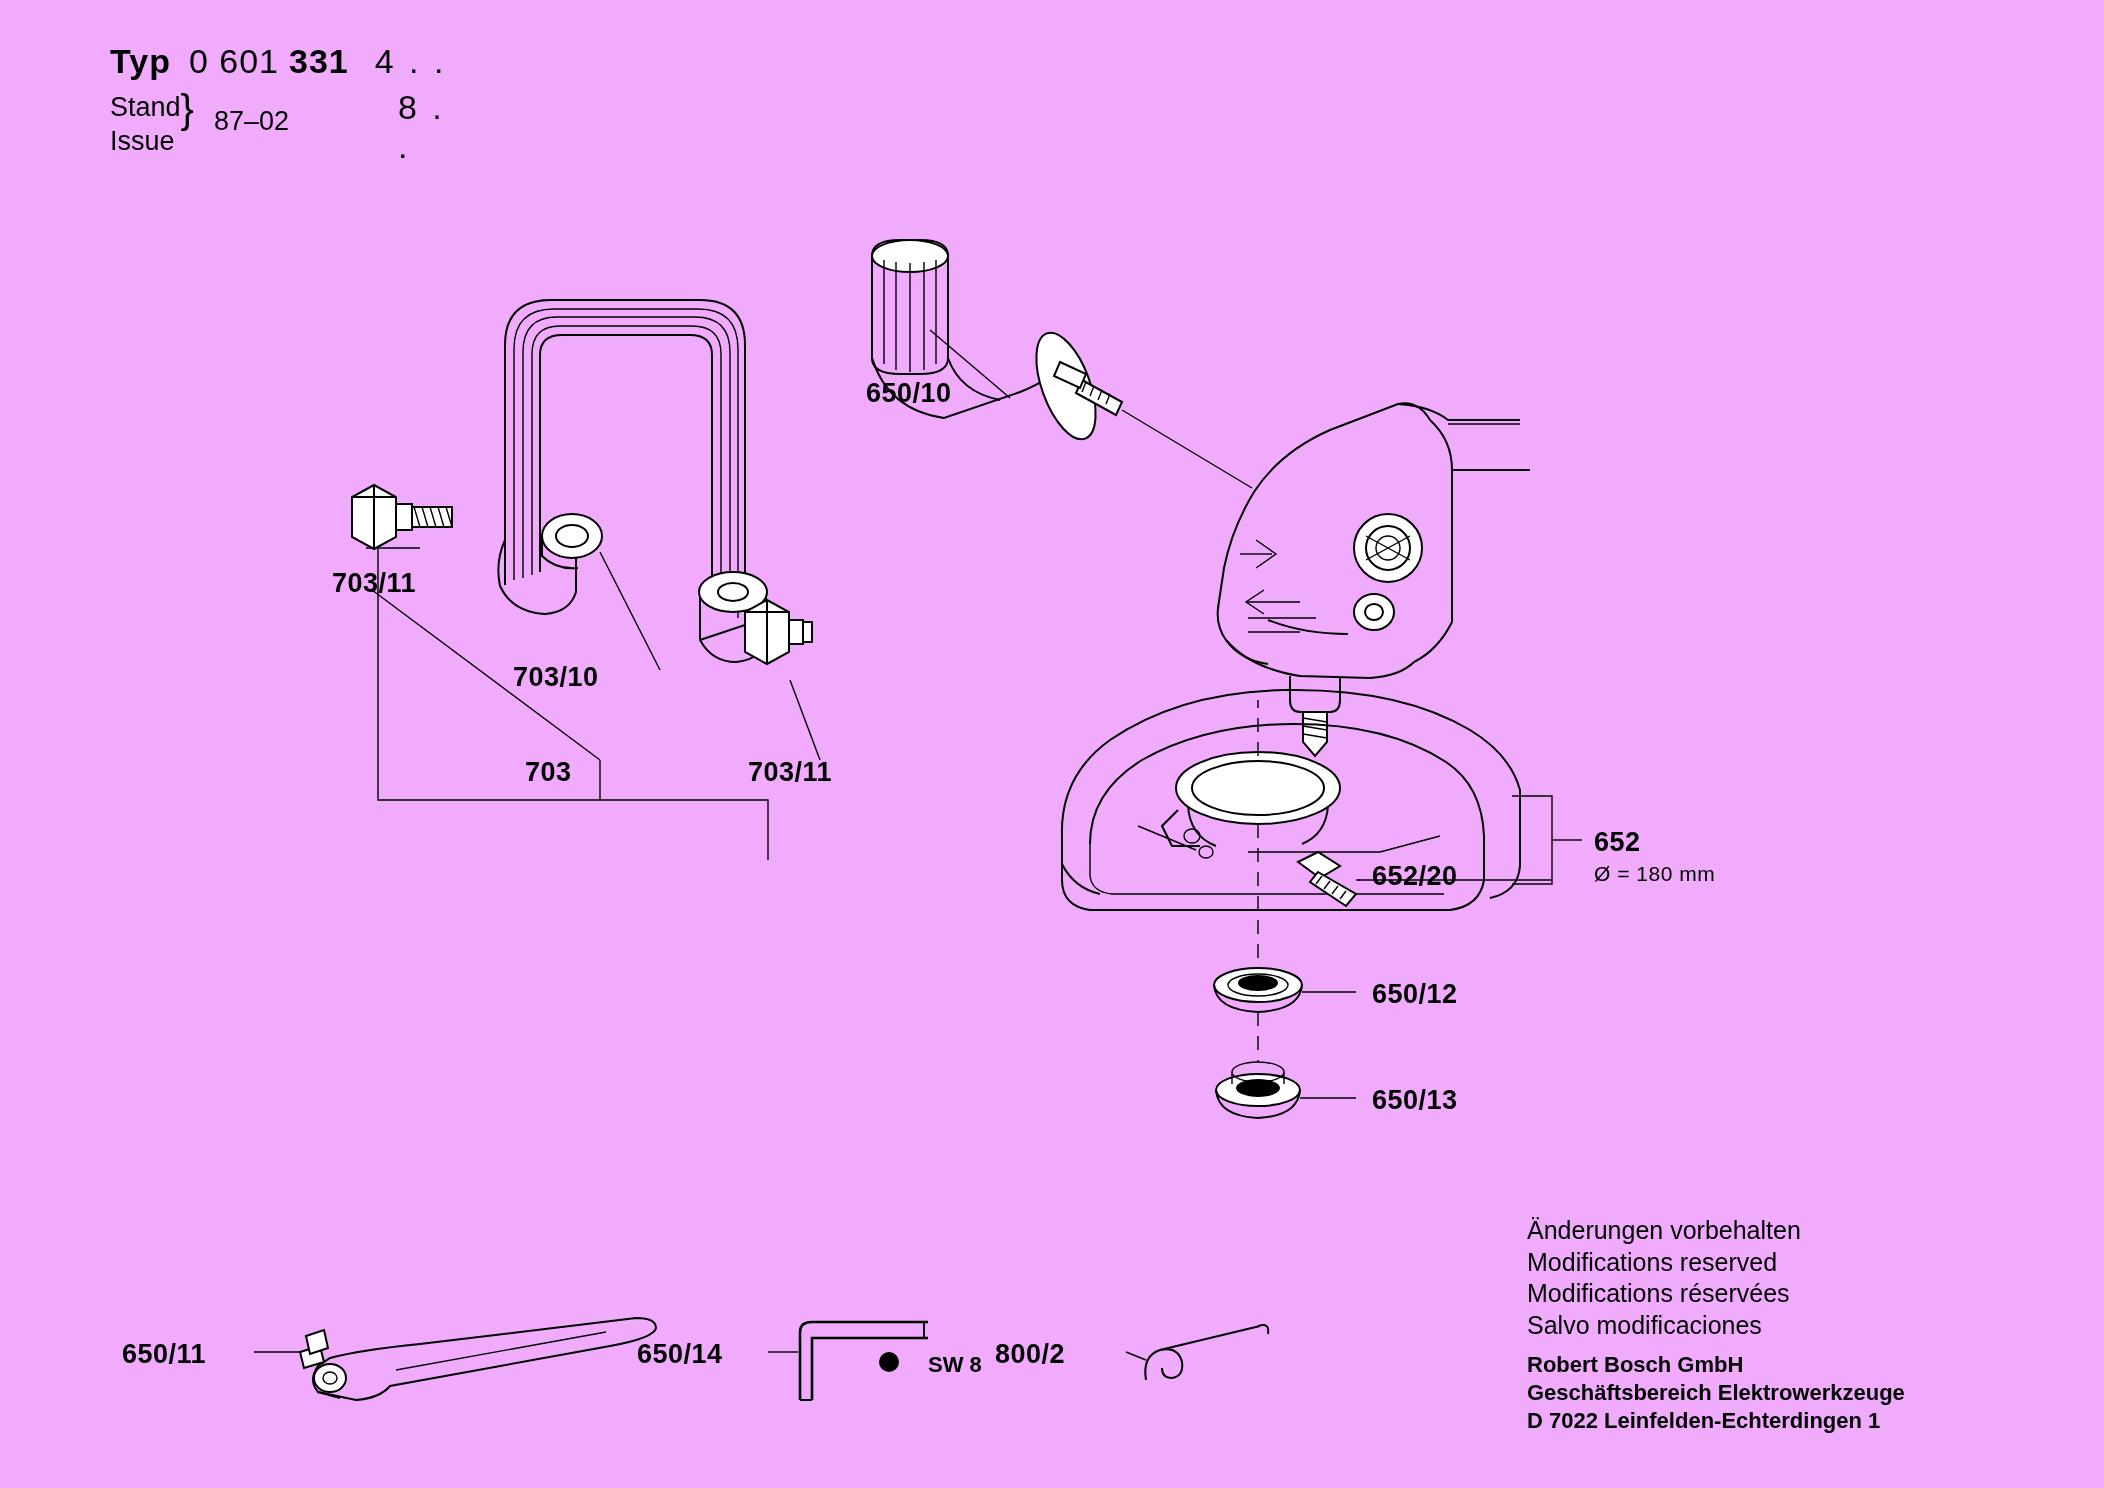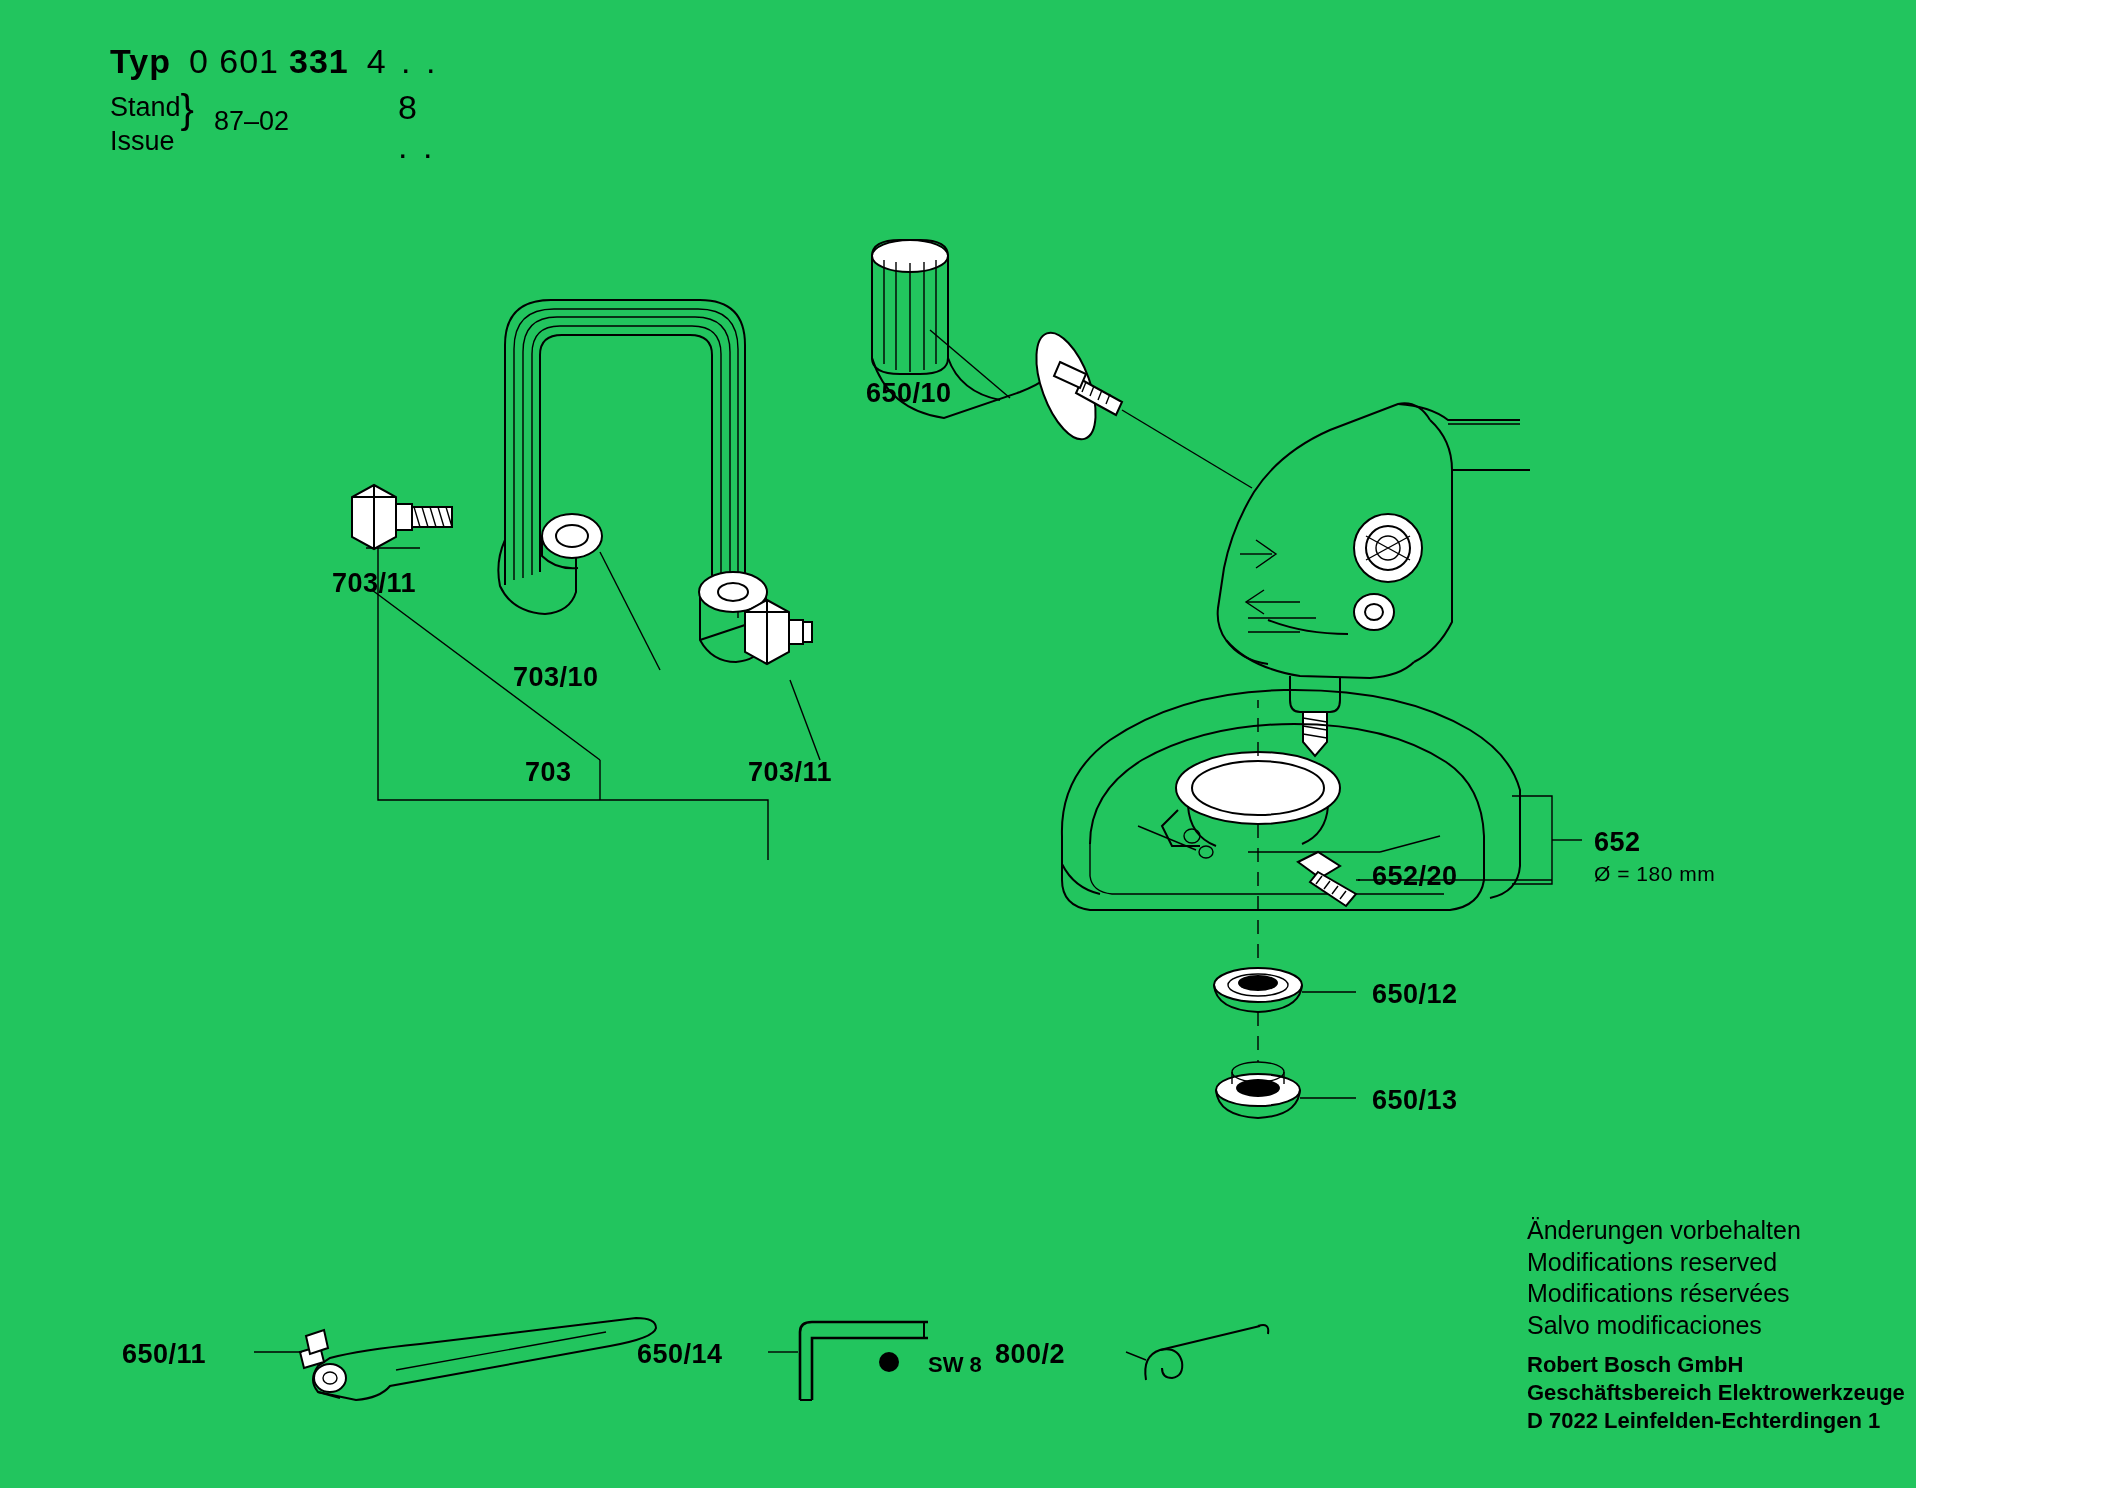--- a/index.html
+++ b/index.html
@@ -6,23 +6,23 @@
     margin: 0;
     padding: 0;
     background: #ffffff;
   }
   body {
     font-family: "Liberation Sans", sans-serif;
     color: #000000;
   }
   #page {
     position: relative;
-    width: 1916px;
+    width: 2104px;
     height: 1488px;
-    background: #22c55e;
+    background: #f0abfc;
     overflow: hidden;
   }
   .abs { position: absolute; }
   .lbl {
     font-weight: bold;
     font-size: 27px;
     letter-spacing: 0.5px;
     white-space: nowrap;
   }
 
@@ -30,21 +30,21 @@
   #header { left: 110px; top: 42px; }
   #typ-line {
     display: flex;
     align-items: baseline;
     font-size: 34px;
     font-weight: bold;
     letter-spacing: 1px;
   }
   #typ-word { margin-right: 18px; }
   #typ-num1 { font-weight: normal; margin-right: 10px; }
-  #typ-num2 { font-weight: bold; margin-right: 18px; }
+  #typ-num2 { font-weight: bold; margin-right: 26px; }
   #typ-suffix1 { font-weight: normal; letter-spacing: 3px; }
   #typ-suffix2 {
     font-size: 34px;
     font-weight: normal;
     letter-spacing: 3px;
     position: absolute;
     left: 288px;
     top: 46px;
   }
   #stand-block {

